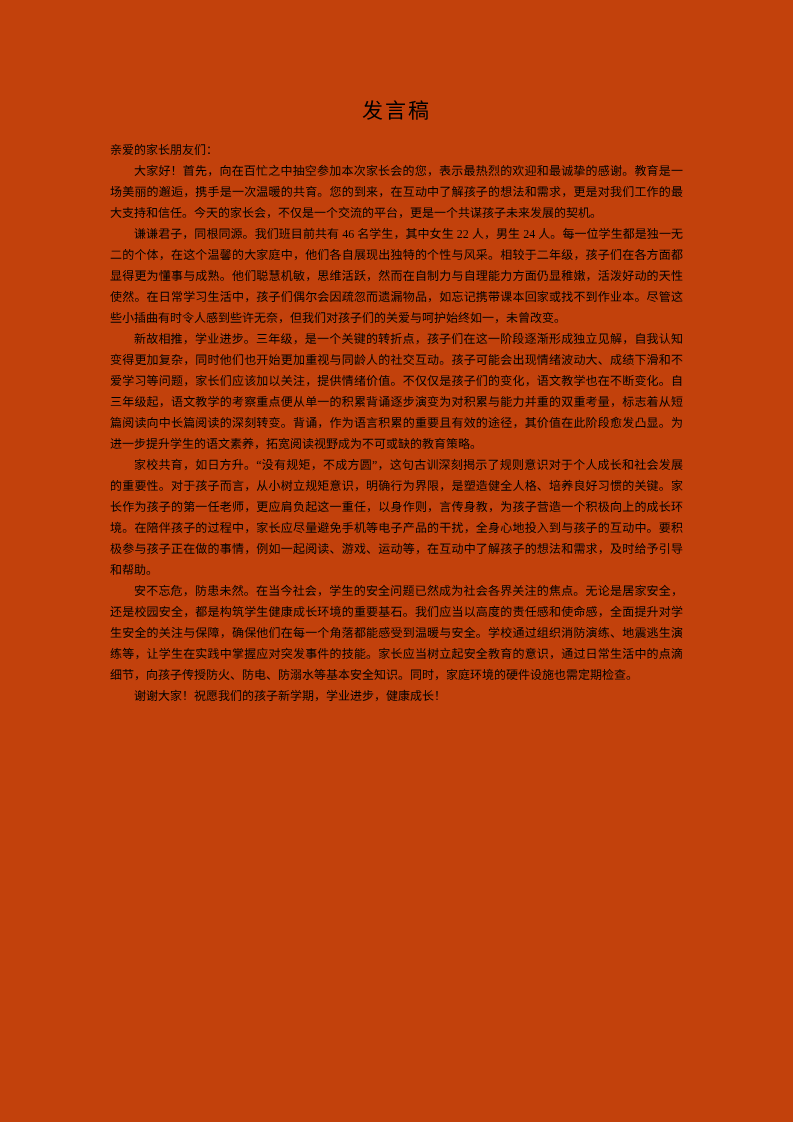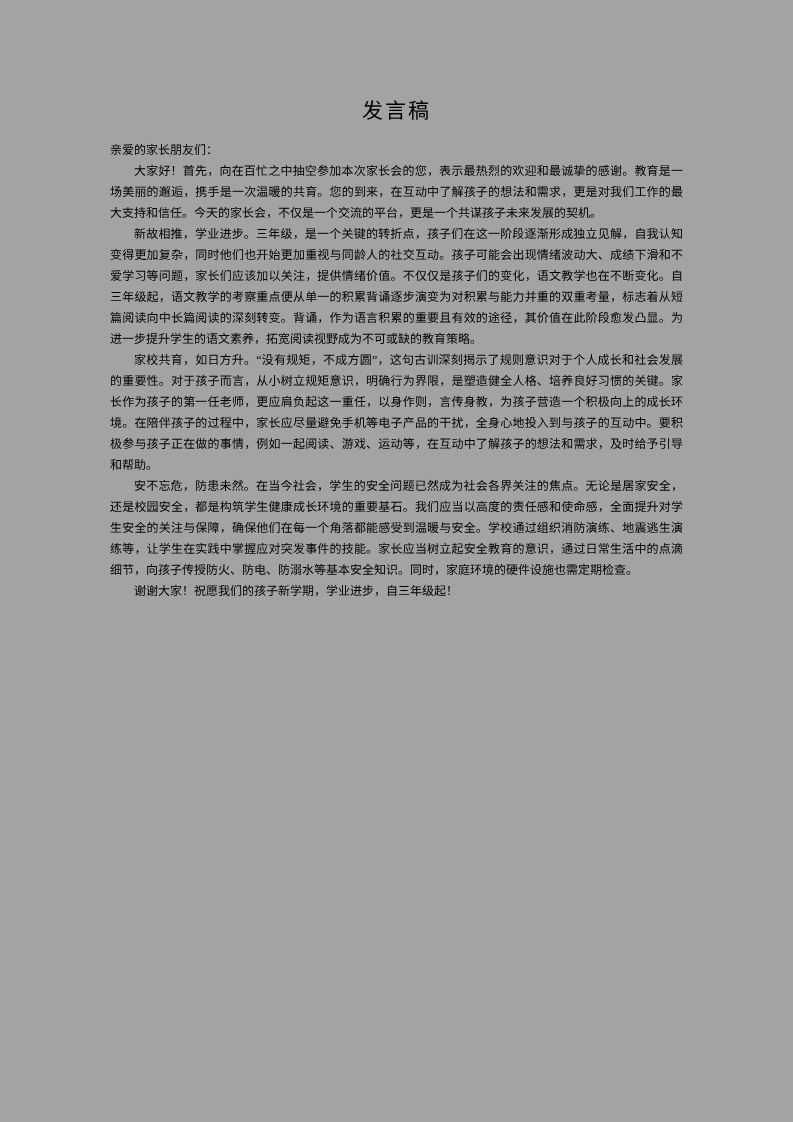--- a/index.html
+++ b/index.html
@@ -5,21 +5,21 @@
   html, body {
     margin: 0;
     padding: 0;
     background: #ffffff;
   }
   .page {
     position: relative;
     width: 793px;
     height: 1122px;
     box-sizing: border-box;
-    background: #a3a3a3;
+    background: #c2410c;
     color: #000000;
     padding: 96px 110px 0 110px;
     font-family: "Liberation Serif", "DejaVu Serif", serif;
     overflow: hidden;
   }
   .doc-title {
     font-size: 21px;
     font-weight: 400;
     text-align: center;
     margin: 0 0 14px 0;
@@ -40,18 +40,19 @@
   }
 </style>
 </head>
 <body>
 
 <div class="page">
   <h1 class="doc-title">发言稿</h1>
   <div class="doc-body">
     <p class="salutation">亲爱的家长朋友们：</p>
     <p>大家好！首先，向在百忙之中抽空参加本次家长会的您，表示最热烈的欢迎和最诚挚的感谢。教育是一场美丽的邂逅，携手是一次温暖的共育。您的到来，在互动中了解孩子的想法和需求，更是对我们工作的最大支持和信任。今天的家长会，不仅是一个交流的平台，更是一个共谋孩子未来发展的契机。</p>
+    <p>谦谦君子，同根同源。我们班目前共有 46 名学生，其中女生 22 人，男生 24 人。每一位学生都是独一无二的个体，在这个温馨的大家庭中，他们各自展现出独特的个性与风采。相较于二年级，孩子们在各方面都显得更为懂事与成熟。他们聪慧机敏，思维活跃，然而在自制力与自理能力方面仍显稚嫩，活泼好动的天性使然。在日常学习生活中，孩子们偶尔会因疏忽而遗漏物品，如忘记携带课本回家或找不到作业本。尽管这些小插曲有时令人感到些许无奈，但我们对孩子们的关爱与呵护始终如一，未曾改变。</p>
     <p>新故相推，学业进步。三年级，是一个关键的转折点，孩子们在这一阶段逐渐形成独立见解，自我认知变得更加复杂，同时他们也开始更加重视与同龄人的社交互动。孩子可能会出现情绪波动大、成绩下滑和不爱学习等问题，家长们应该加以关注，提供情绪价值。不仅仅是孩子们的变化，语文教学也在不断变化。自三年级起，语文教学的考察重点便从单一的积累背诵逐步演变为对积累与能力并重的双重考量，标志着从短篇阅读向中长篇阅读的深刻转变。背诵，作为语言积累的重要且有效的途径，其价值在此阶段愈发凸显。为进一步提升学生的语文素养，拓宽阅读视野成为不可或缺的教育策略。</p>
     <p>家校共育，如日方升。“没有规矩，不成方圆”，这句古训深刻揭示了规则意识对于个人成长和社会发展的重要性。对于孩子而言，从小树立规矩意识，明确行为界限，是塑造健全人格、培养良好习惯的关键。家长作为孩子的第一任老师，更应肩负起这一重任，以身作则，言传身教，为孩子营造一个积极向上的成长环境。在陪伴孩子的过程中，家长应尽量避免手机等电子产品的干扰，全身心地投入到与孩子的互动中。要积极参与孩子正在做的事情，例如一起阅读、游戏、运动等，在互动中了解孩子的想法和需求，及时给予引导和帮助。</p>
     <p>安不忘危，防患未然。在当今社会，学生的安全问题已然成为社会各界关注的焦点。无论是居家安全，还是校园安全，都是构筑学生健康成长环境的重要基石。我们应当以高度的责任感和使命感，全面提升对学生安全的关注与保障，确保他们在每一个角落都能感受到温暖与安全。学校通过组织消防演练、地震逃生演练等，让学生在实践中掌握应对突发事件的技能。家长应当树立起安全教育的意识，通过日常生活中的点滴细节，向孩子传授防火、防电、防溺水等基本安全知识。同时，家庭环境的硬件设施也需定期检查。</p>
-    <p>谢谢大家！祝愿我们的孩子新学期，学业进步，自三年级起！</p>
+    <p>谢谢大家！祝愿我们的孩子新学期，学业进步，健康成长！</p>
   </div>
 </div>
 
 </body></html>

